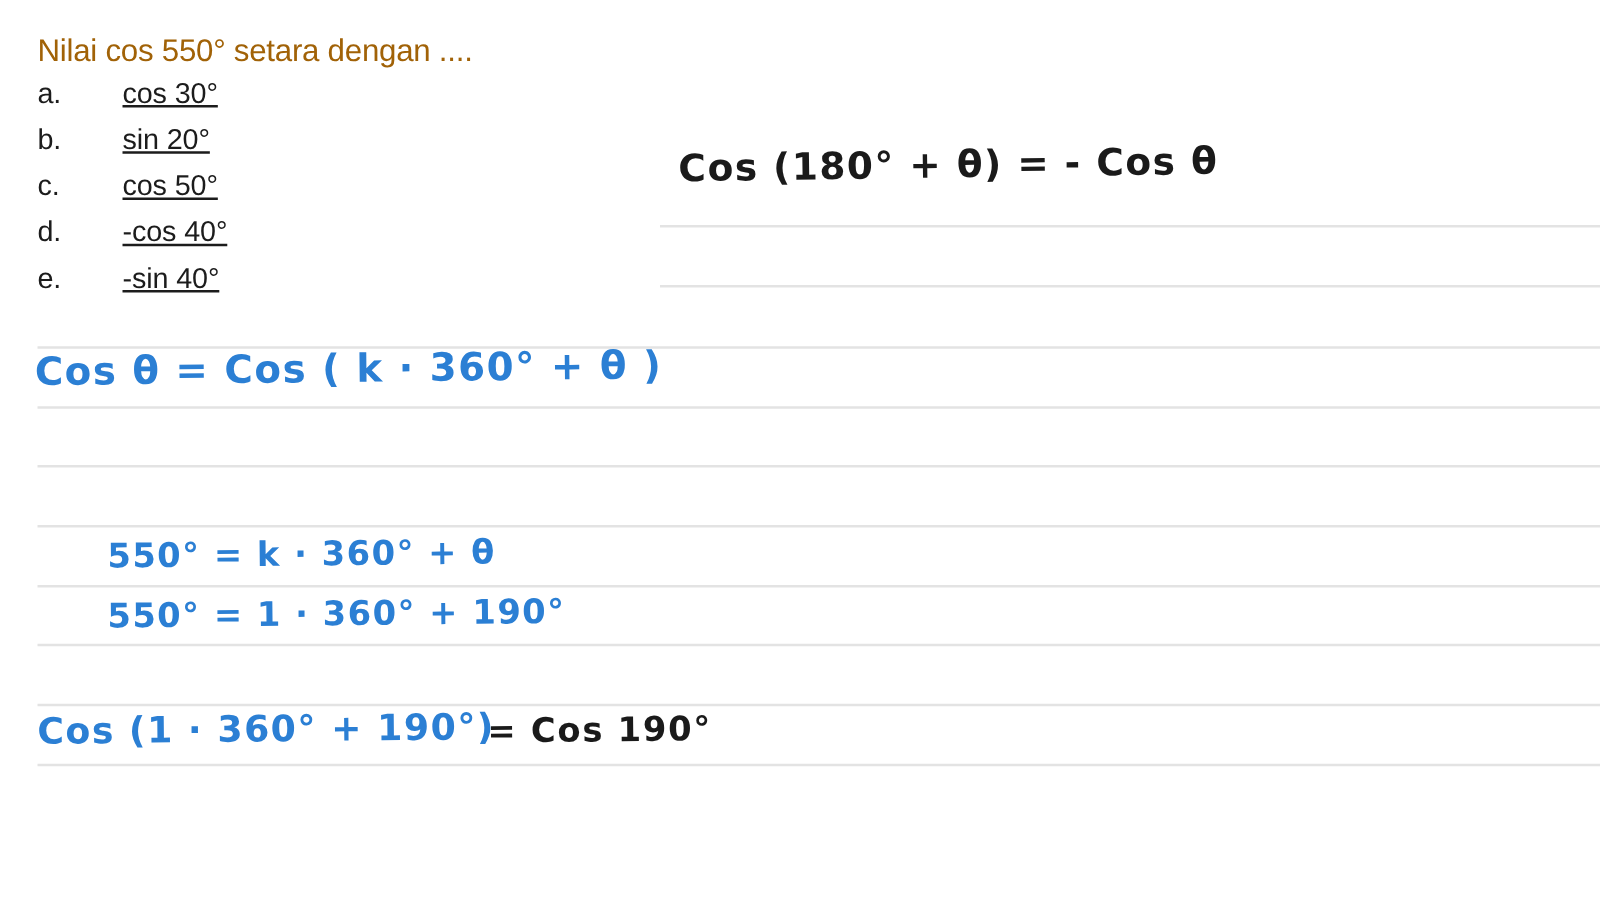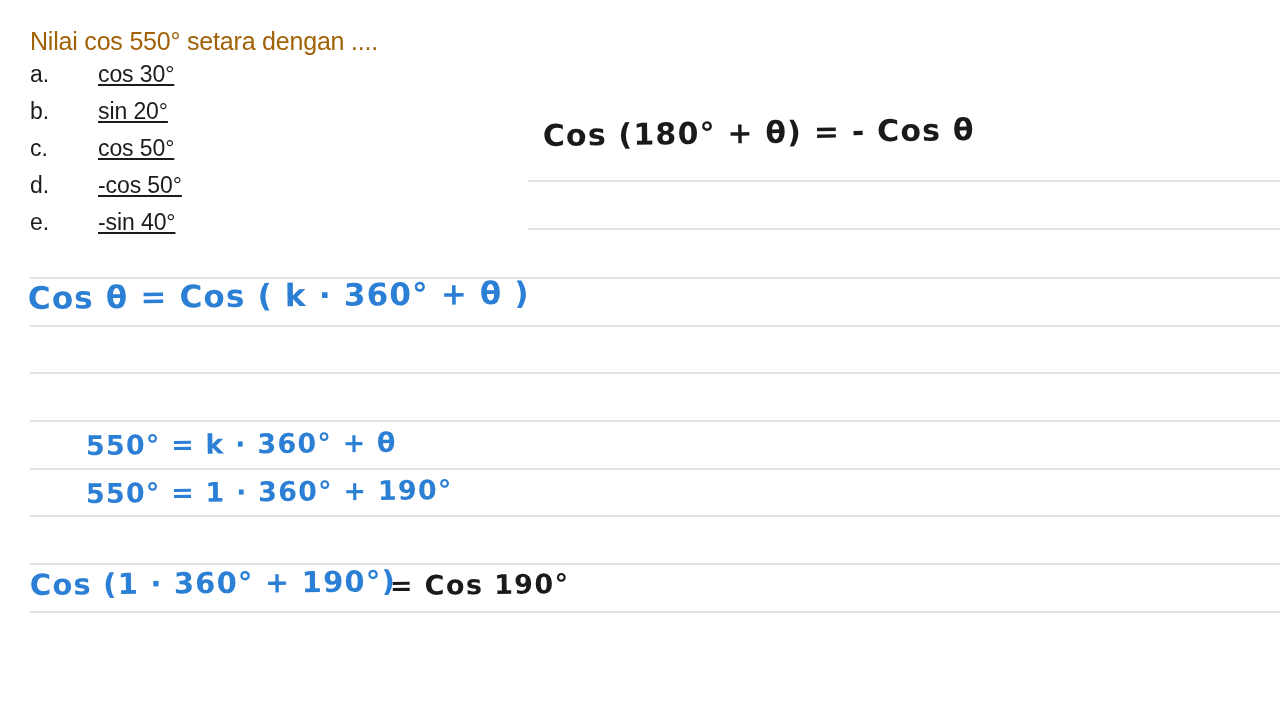--- a/index.html
+++ b/index.html
@@ -140,21 +140,21 @@
   <div class="option-row">
     <span class="option-letter">b.</span>
     <span class="option-text">sin 20°</span>
   </div>
   <div class="option-row">
     <span class="option-letter">c.</span>
     <span class="option-text">cos 50°</span>
   </div>
   <div class="option-row">
     <span class="option-letter">d.</span>
-    <span class="option-text">-cos 50°</span>
+    <span class="option-text">-cos 40°</span>
   </div>
   <div class="option-row">
     <span class="option-letter">e.</span>
     <span class="option-text">-sin 40°</span>
   </div>
 </div>
 
 <div class="hand hand-black hw-line" id="hw-identity">Cos (180° + θ)  =  - Cos θ</div>
 
 <div class="hand hand-blue hw-line" id="hw-periodic">Cos θ =  Cos ( k · 360° + θ )</div>

